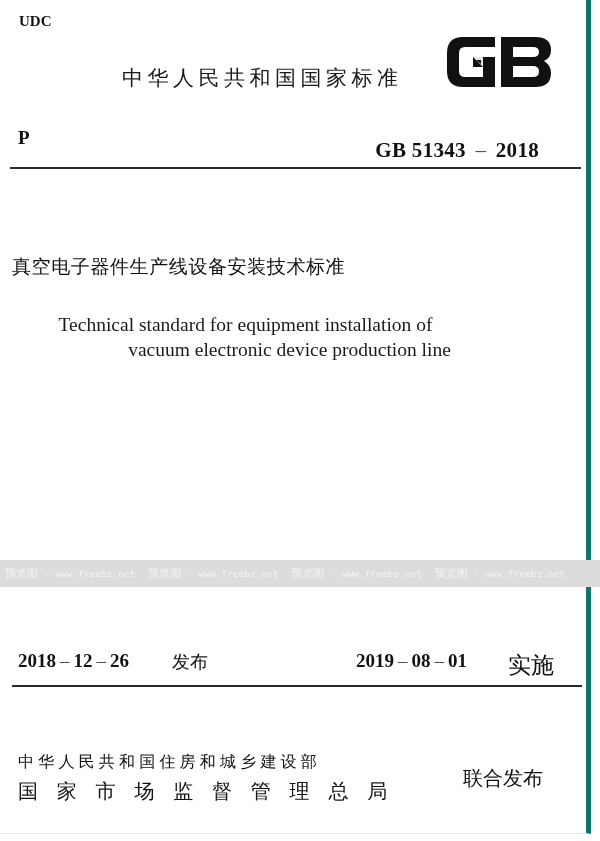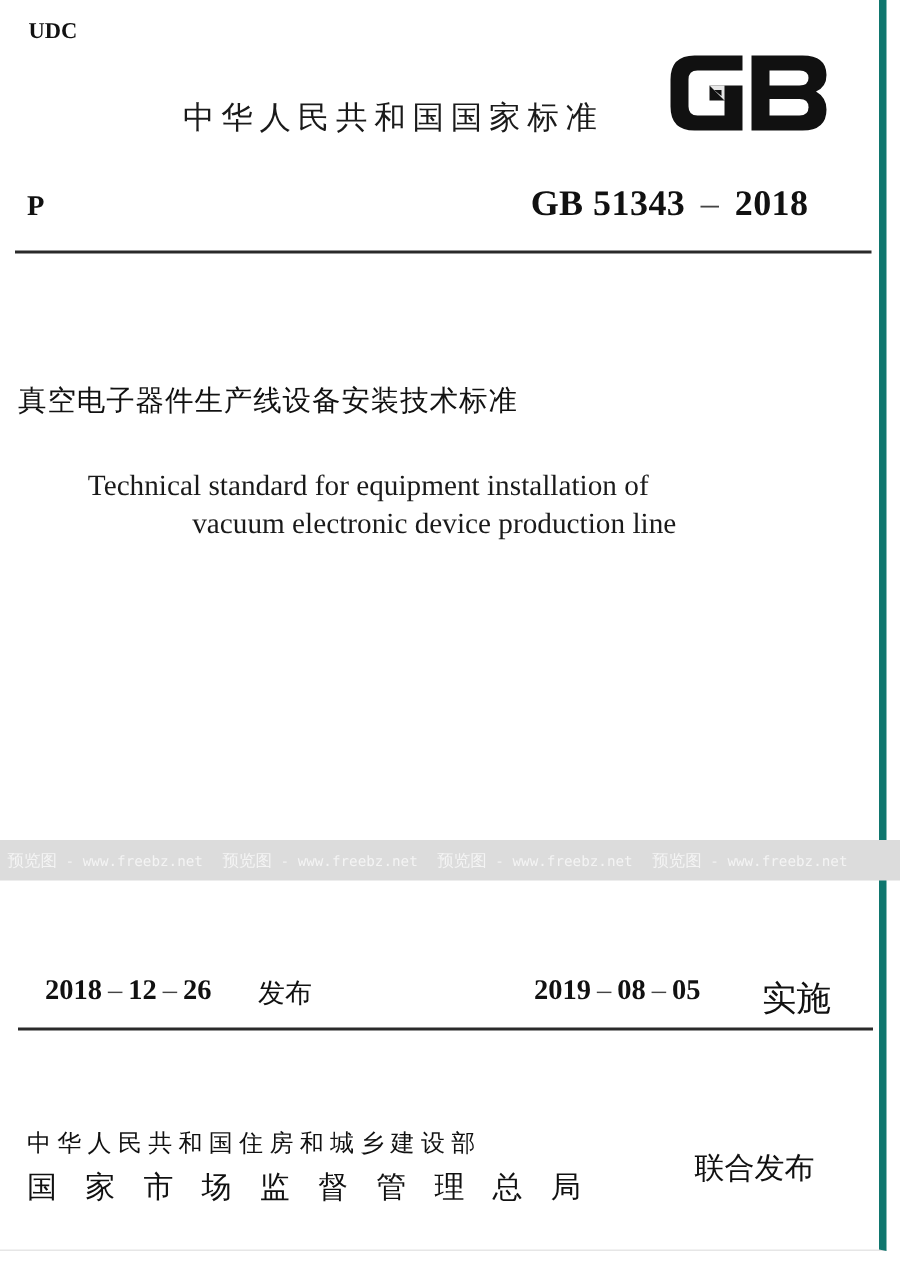--- a/index.html
+++ b/index.html
@@ -12,39 +12,39 @@
       box-sizing: border-box;
     }
     .serif { font-family: "Liberation Serif", "DejaVu Serif", serif; }
     .sans { font-family: "DejaVu Sans", "Liberation Sans", sans-serif; }
     .abs { position: absolute; white-space: nowrap; color: #111; }
 
     .udc { left: 19px; top: 13px; font-size: 15px; font-weight: bold; }
     .prc-title { left: 122px; top: 64px; font-size: 21px; letter-spacing: 4.5px; color: #1a1a1a; }
     .gb-logo { left: 443px; top: 33px; width: 112px; height: 58px; }
     .cls-code { left: 18px; top: 127px; font-size: 19px; font-weight: bold; }
-    .std-no { right: 47px; top: 123px; font-size: 24px; font-weight: bold; letter-spacing: 0.3px; }
+    .std-no { right: 47px; top: 138px; font-size: 21px; font-weight: bold; letter-spacing: 0.3px; }
     .rule { position: absolute; height: 2px; background: #2a2a2a; }
     .rule1 { left: 10px; width: 571px; top: 167px; }
     .rule2 { left: 12px; width: 570px; top: 685px; }
 
     .title-cn { left: 12px; top: 254px; font-size: 19px; letter-spacing: 0.6px; color: #111; }
     .title-en { left: 0; width: 491px; text-align: center; font-size: 19.5px; color: #1a1a1a; }
     .title-en1 { top: 314px; padding-left: 0px; }
     .title-en2 { top: 339px; padding-left: 44px; }
 
     .watermark {
       position: absolute; left: 0; top: 560px; width: 600px; height: 27px;
       background: #dcdcdc; display: flex; align-items: center;
     }
     .wm-item { color: #f4f4f4; font-size: 10px; margin-left: 5px; margin-right: 8px; white-space: nowrap; }
     .wm-cn { font-family: "DejaVu Sans", sans-serif; font-size: 11px; }
     .wm-url { font-family: "DejaVu Sans Mono", "Liberation Mono", monospace; font-size: 9.5px; }
 
-    .issue-date { left: 30px; top: 650px; font-size: 19px; font-weight: bold; }
+    .issue-date { left: 18px; top: 650px; font-size: 19px; font-weight: bold; }
     .issue-label { left: 172px; top: 650px; font-size: 18px; }
     .impl-date { left: 356px; top: 650px; font-size: 19px; font-weight: bold; }
     .impl-label { left: 508px; top: 650px; font-size: 23px; }
     .dash { font-weight: normal; color: #444; padding: 0 4px; }
 
     .issuer1 { left: 18px; top: 752px; font-size: 16px; letter-spacing: 4.2px; }
     .issuer2 { left: 18px; top: 778px; font-size: 20px; letter-spacing: 18.8px; }
     .joint { left: 463px; top: 765px; font-size: 20px; }
   </style>
 </head>
@@ -84,21 +84,21 @@
   <div class="abs serif title-cn">真空电子器件生产线设备安装技术标准</div>
   <div class="abs serif title-en title-en1">Technical standard for equipment installation of</div>
   <div class="abs serif title-en title-en2">vacuum electronic device production line</div>
 
   <div class="abs serif issue-date">
     <span>2018</span><span class="dash">–</span><span>12</span><span class="dash">–</span><span>26</span>
   </div>
   <div class="abs sans issue-label">发布</div>
 
   <div class="abs serif impl-date">
-    <span>2019</span><span class="dash">–</span><span>08</span><span class="dash">–</span><span>05</span>
+    <span>2019</span><span class="dash">–</span><span>08</span><span class="dash">–</span><span>01</span>
   </div>
   <div class="abs sans impl-label">实施</div>
 
   <div class="rule rule2"></div>
 
   <div class="abs sans issuer1">中华人民共和国住房和城乡建设部</div>
   <div class="abs sans issuer2">国家市场监督管理总局</div>
   <div class="abs sans joint">联合发布</div>
 </div>
 

